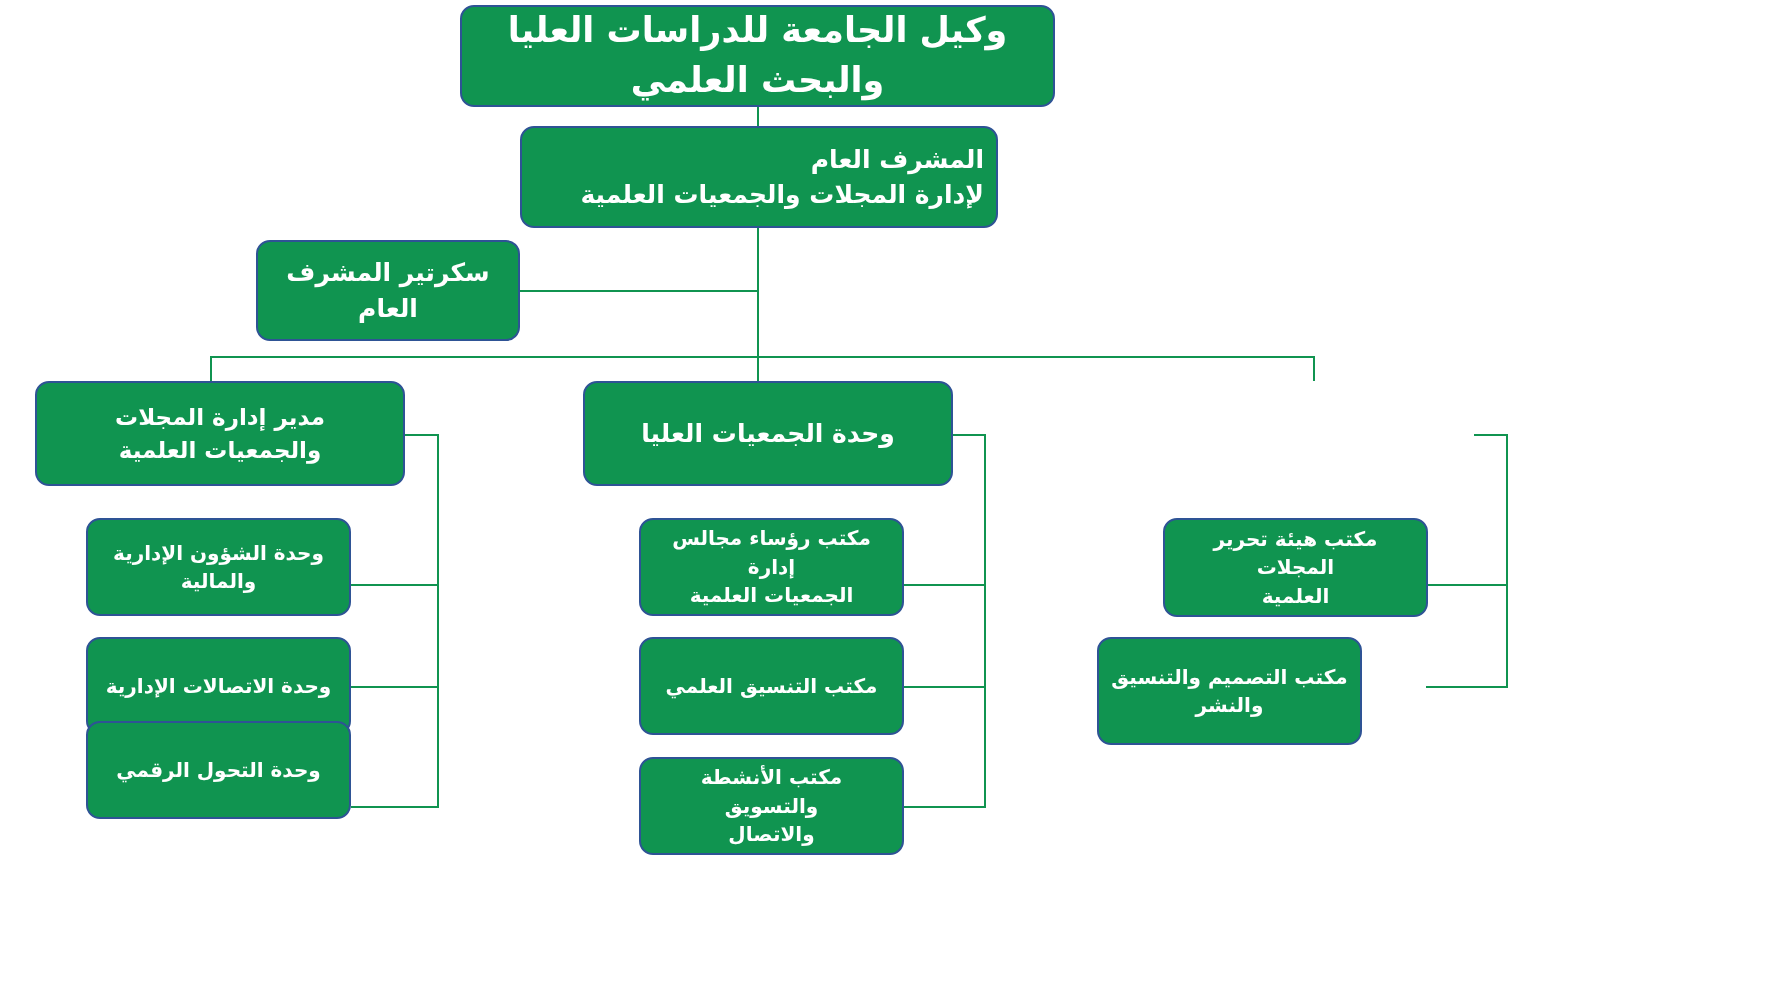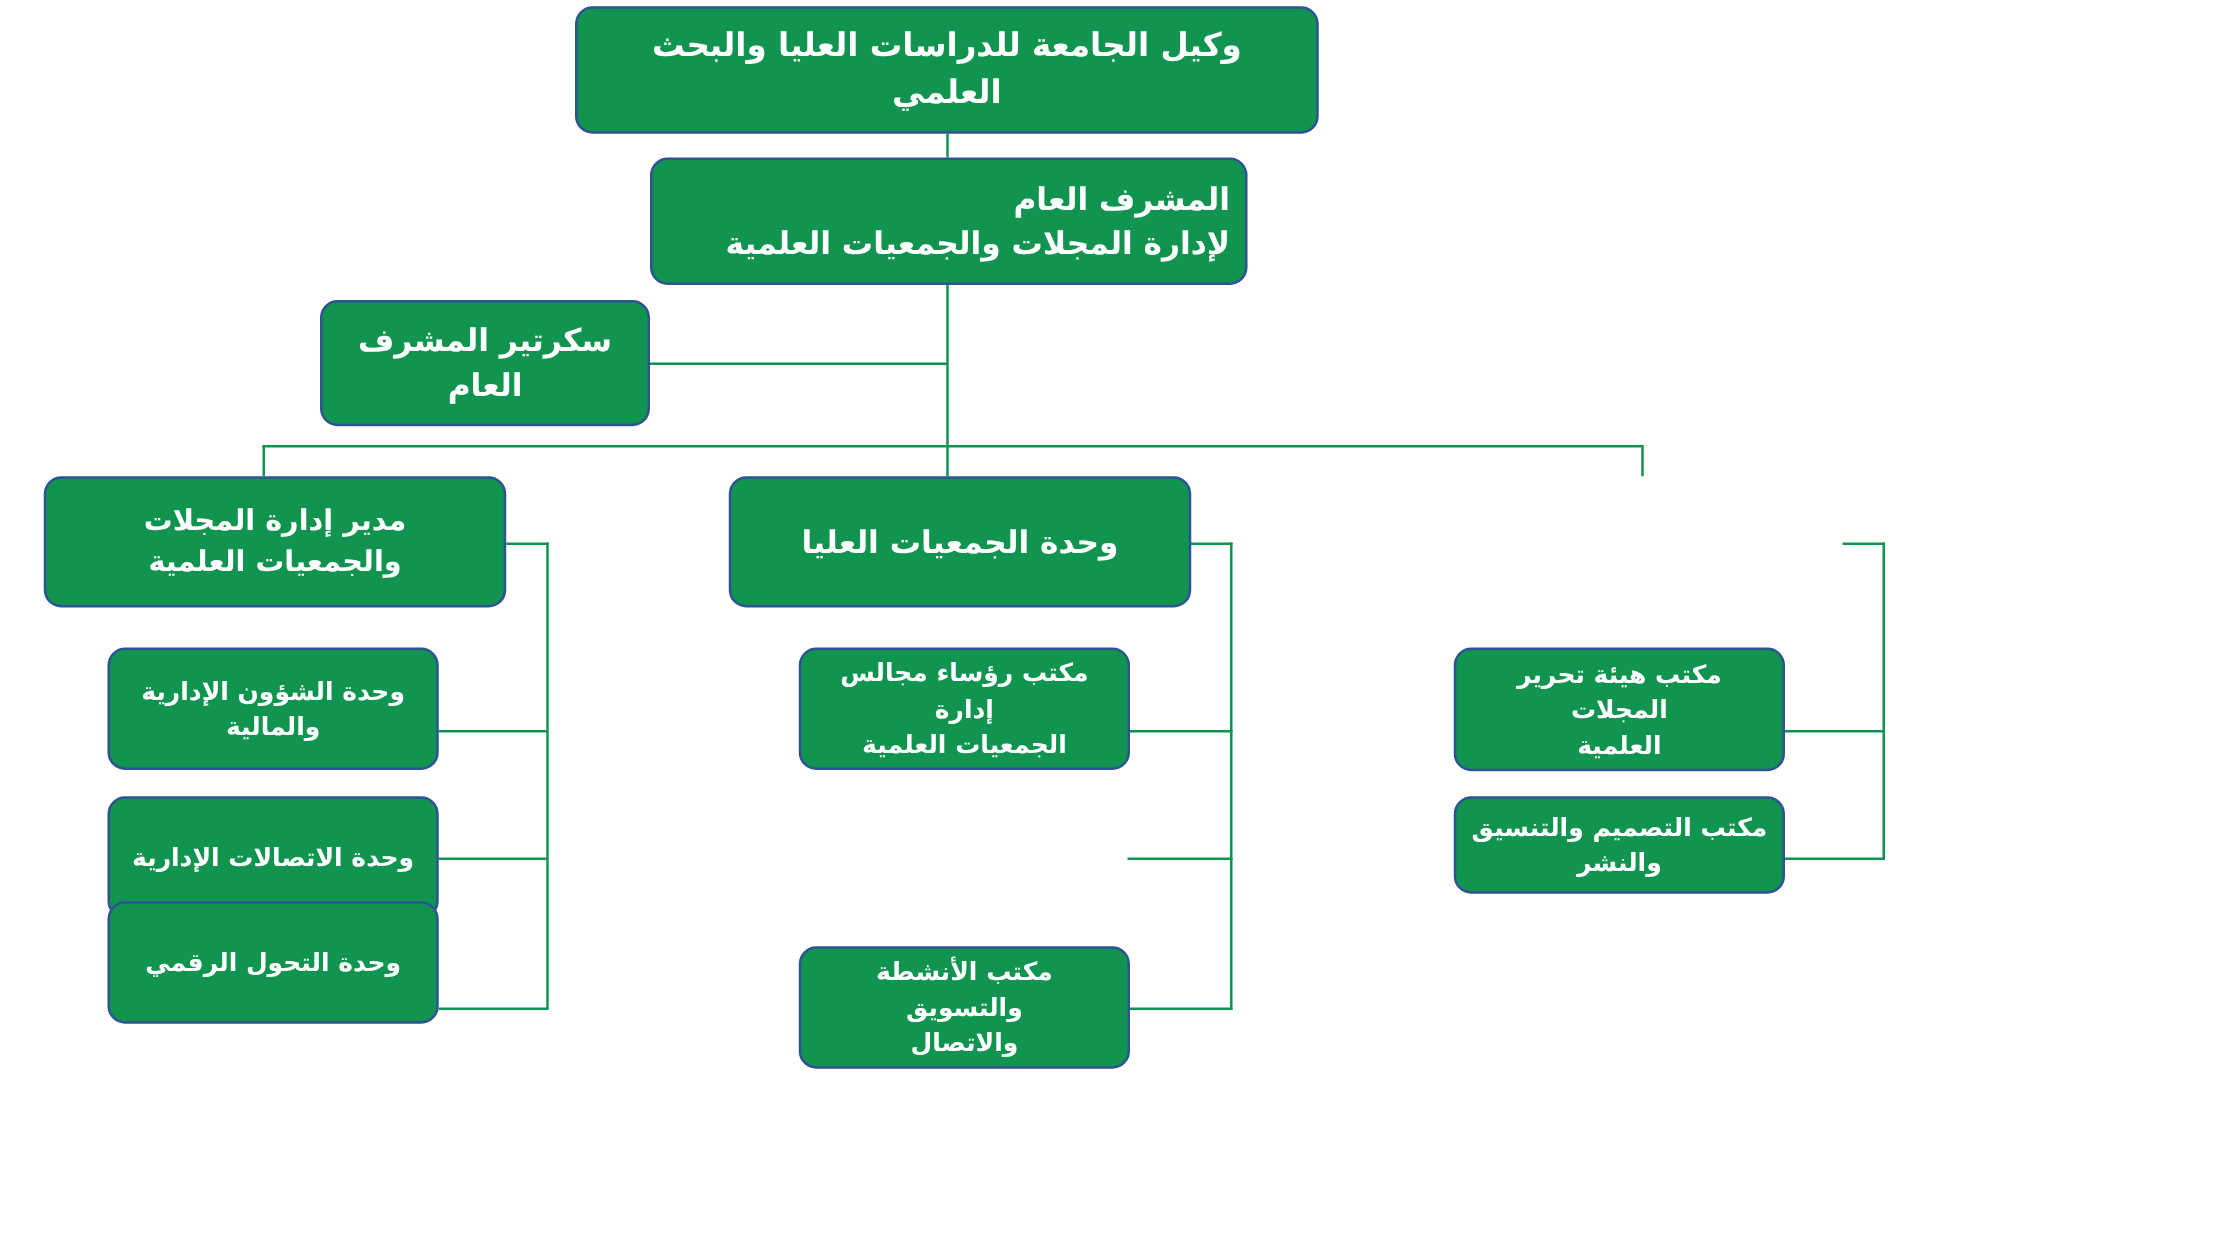--- a/index.html
+++ b/index.html
@@ -24,21 +24,21 @@
     justify-content:center;
     text-align:center;
     padding:6px 12px;
     line-height:1.42;
     font-weight:bold;
     direction:rtl;
     z-index:3;
   }
   .node .lbl{display:block;width:100%;white-space:pre-line;}
 
-  .t-root   {font-size:26px;}
+  .t-root   {font-size:35px;}
   .t-l2     {font-size:25px;}
   .t-sec    {font-size:25px;}
   .t-l3     {font-size:25px;}
   .t-l3s    {font-size:23px;}
   .t-leaf   {font-size:20px;}
 
   
   .ln{position:absolute;background:var(--line,#109450);z-index:1;}
   .ln.v{width:2px;}
   .ln.h{height:2px;}
@@ -108,27 +108,30 @@
     <span class="lbl">وحدة الاتصالات الإدارية</span>
   </div>
   <div class="node t-leaf" style="left:86px;top:721px;width:265px;height:98px;">
     <span class="lbl">وحدة التحول الرقمي</span>
   </div>
 
   <div class="node t-leaf" style="left:639px;top:518px;width:265px;height:98px;">
     <span class="lbl">مكتب رؤساء مجالس إدارة
 الجمعيات العلمية</span>
   </div>
+  <div class="node t-leaf" style="left:639px;top:637px;width:265px;height:98px;">
+    <span class="lbl">مكتب التنسيق العلمي</span>
+  </div>
   <div class="node t-leaf" style="left:639px;top:757px;width:265px;height:98px;">
     <span class="lbl">مكتب الأنشطة والتسويق
 والاتصال</span>
   </div>
 
   <div class="node t-leaf" style="left:1163px;top:518px;width:265px;height:99px;">
     <span class="lbl">مكتب هيئة تحرير المجلات
 العلمية</span>
   </div>
-  <div class="node t-leaf" style="left:1163px;top:637px;width:265px;height:78px;justify-content:center;">
+  <div class="node t-leaf" style="left:1097px;top:637px;width:265px;height:108px;justify-content:center;">
     <span class="lbl">مكتب التصميم والتنسيق
 والنشر</span>
   </div>
 
 </div>
 
 </body></html>

